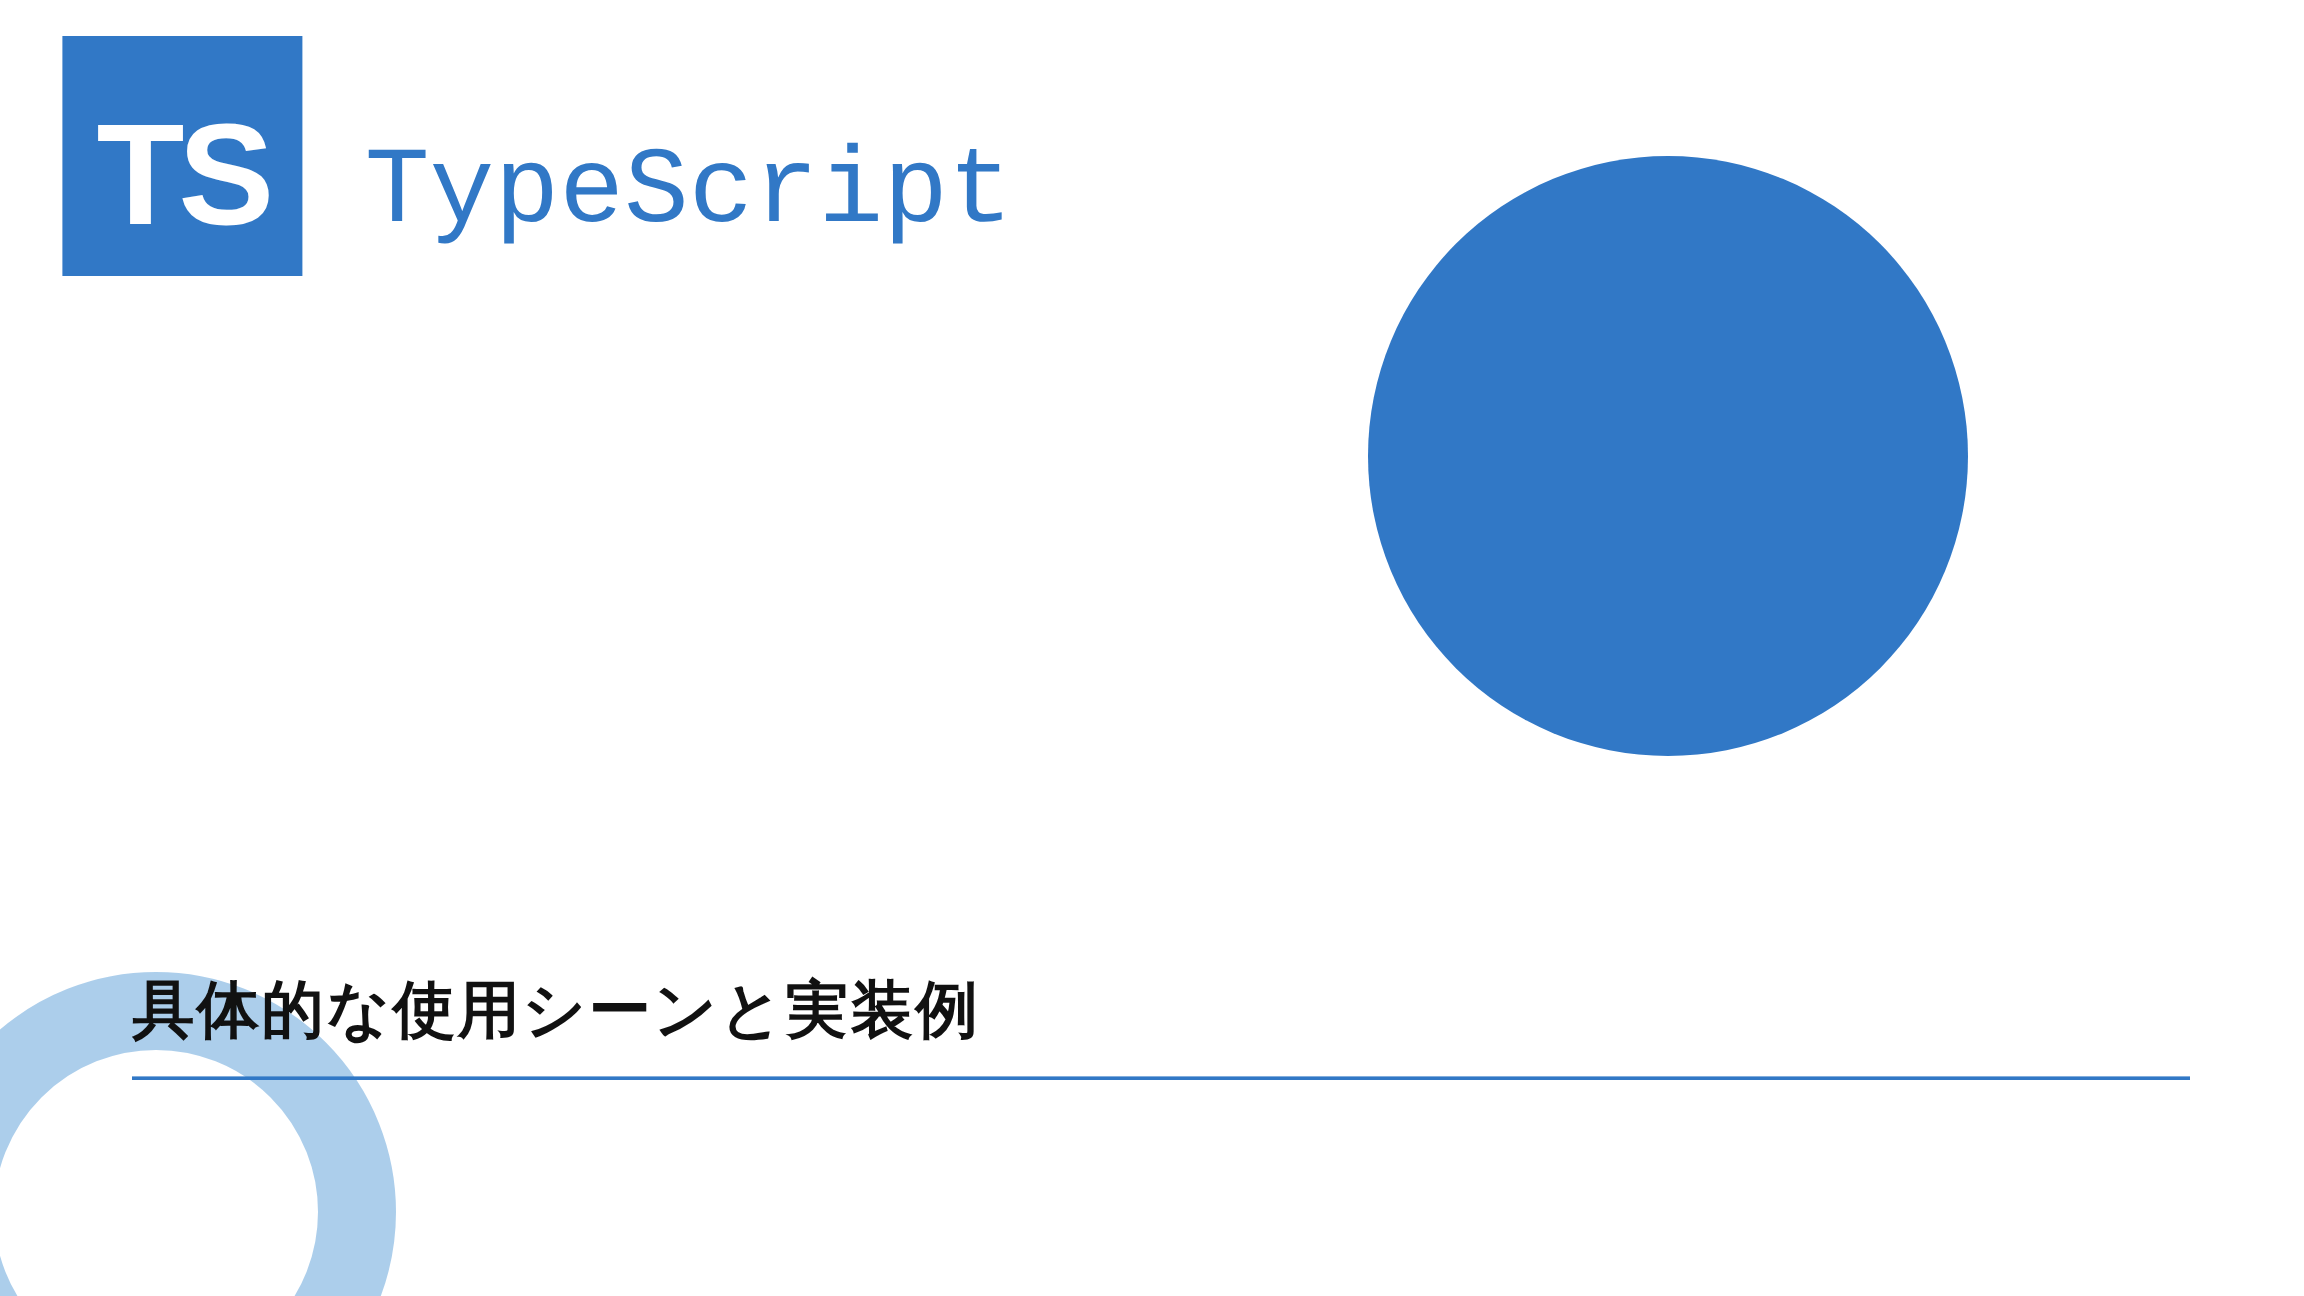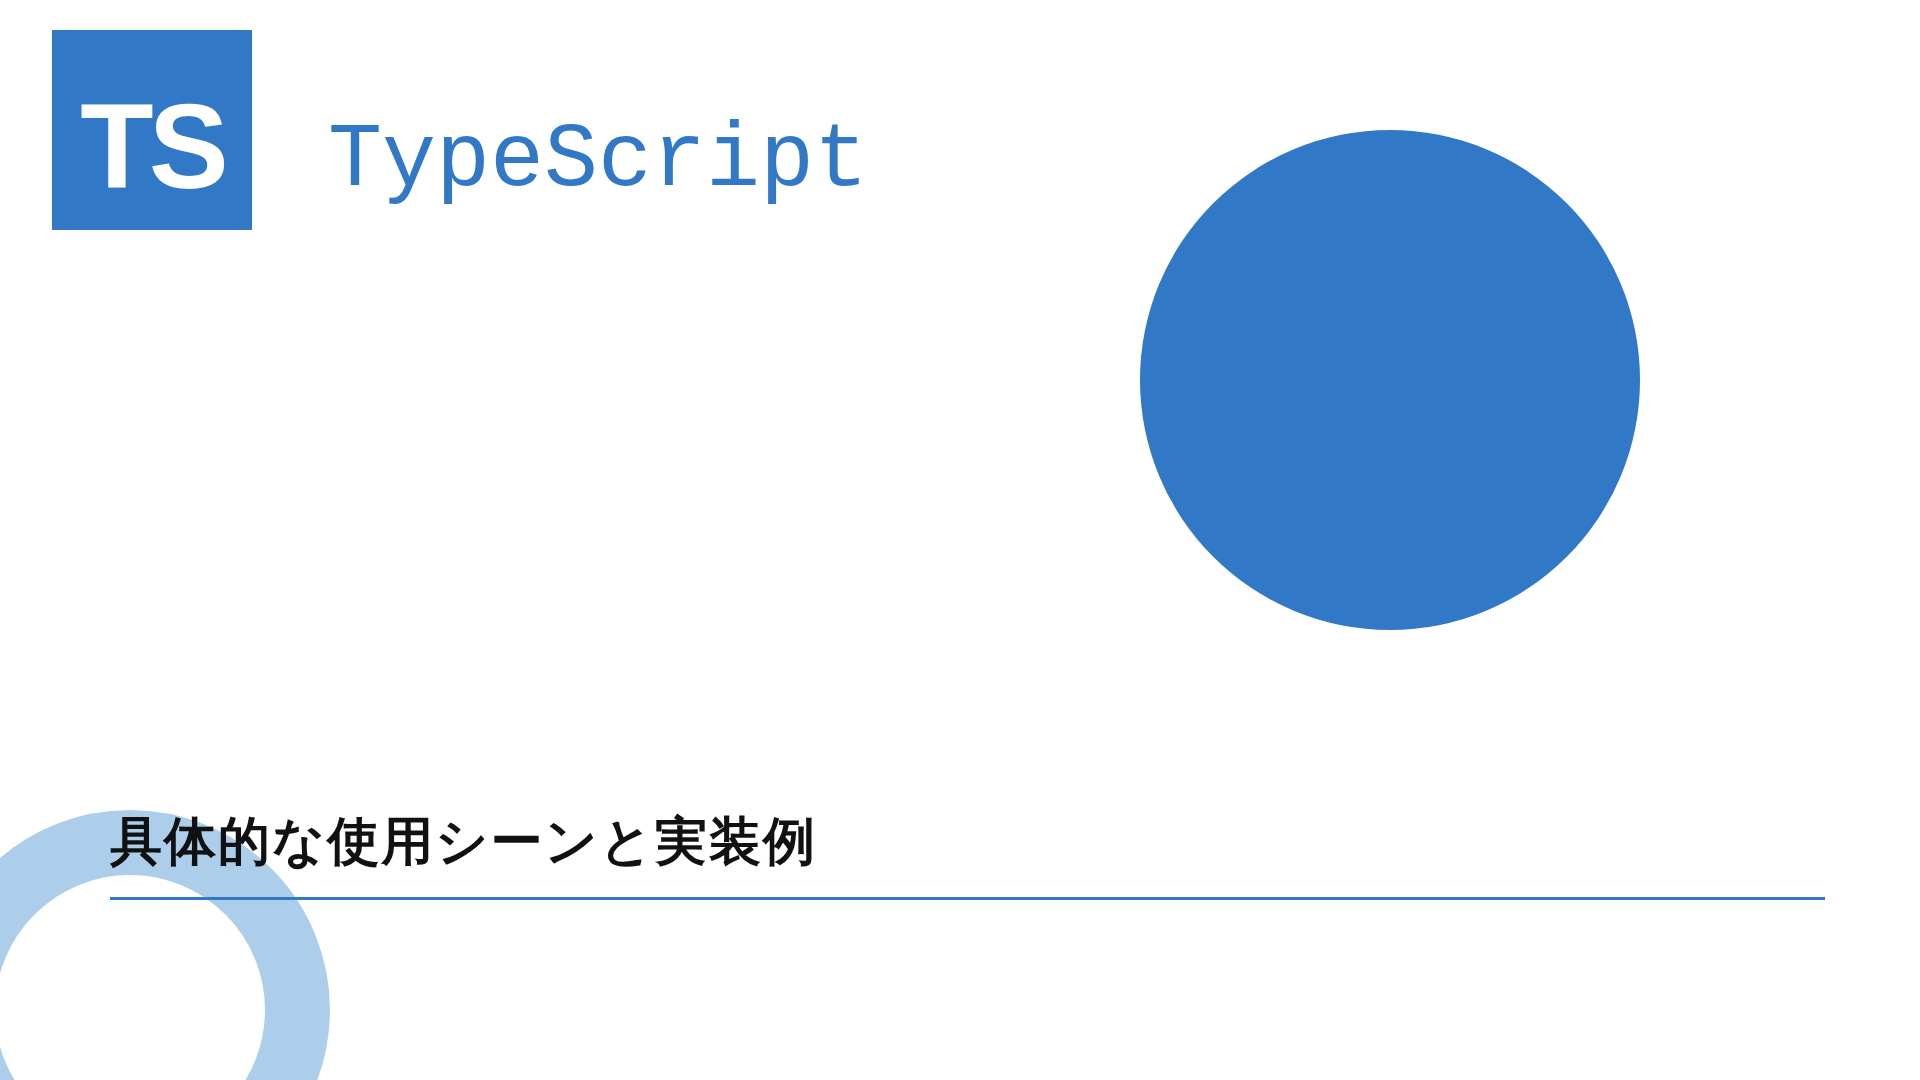--- a/index.html
+++ b/index.html
@@ -41,21 +41,21 @@
       color: #ffffff;
       font-size: 120px;
       font-weight: 700;
       letter-spacing: -5px;
       font-family: "Segoe UI", Arial, sans-serif;
     }
     
     .brand-name {
       position: absolute;
       top: 110px;
-      left: 328px;
+      left: 304px;
       color: #3178c6;
       font-size: 90px;
       font-weight: 500;
       font-family: "Consolas", "Courier New", monospace;
     }
     
     .main-title {
       position: absolute;
       top: 500px;
       left: 120px;

